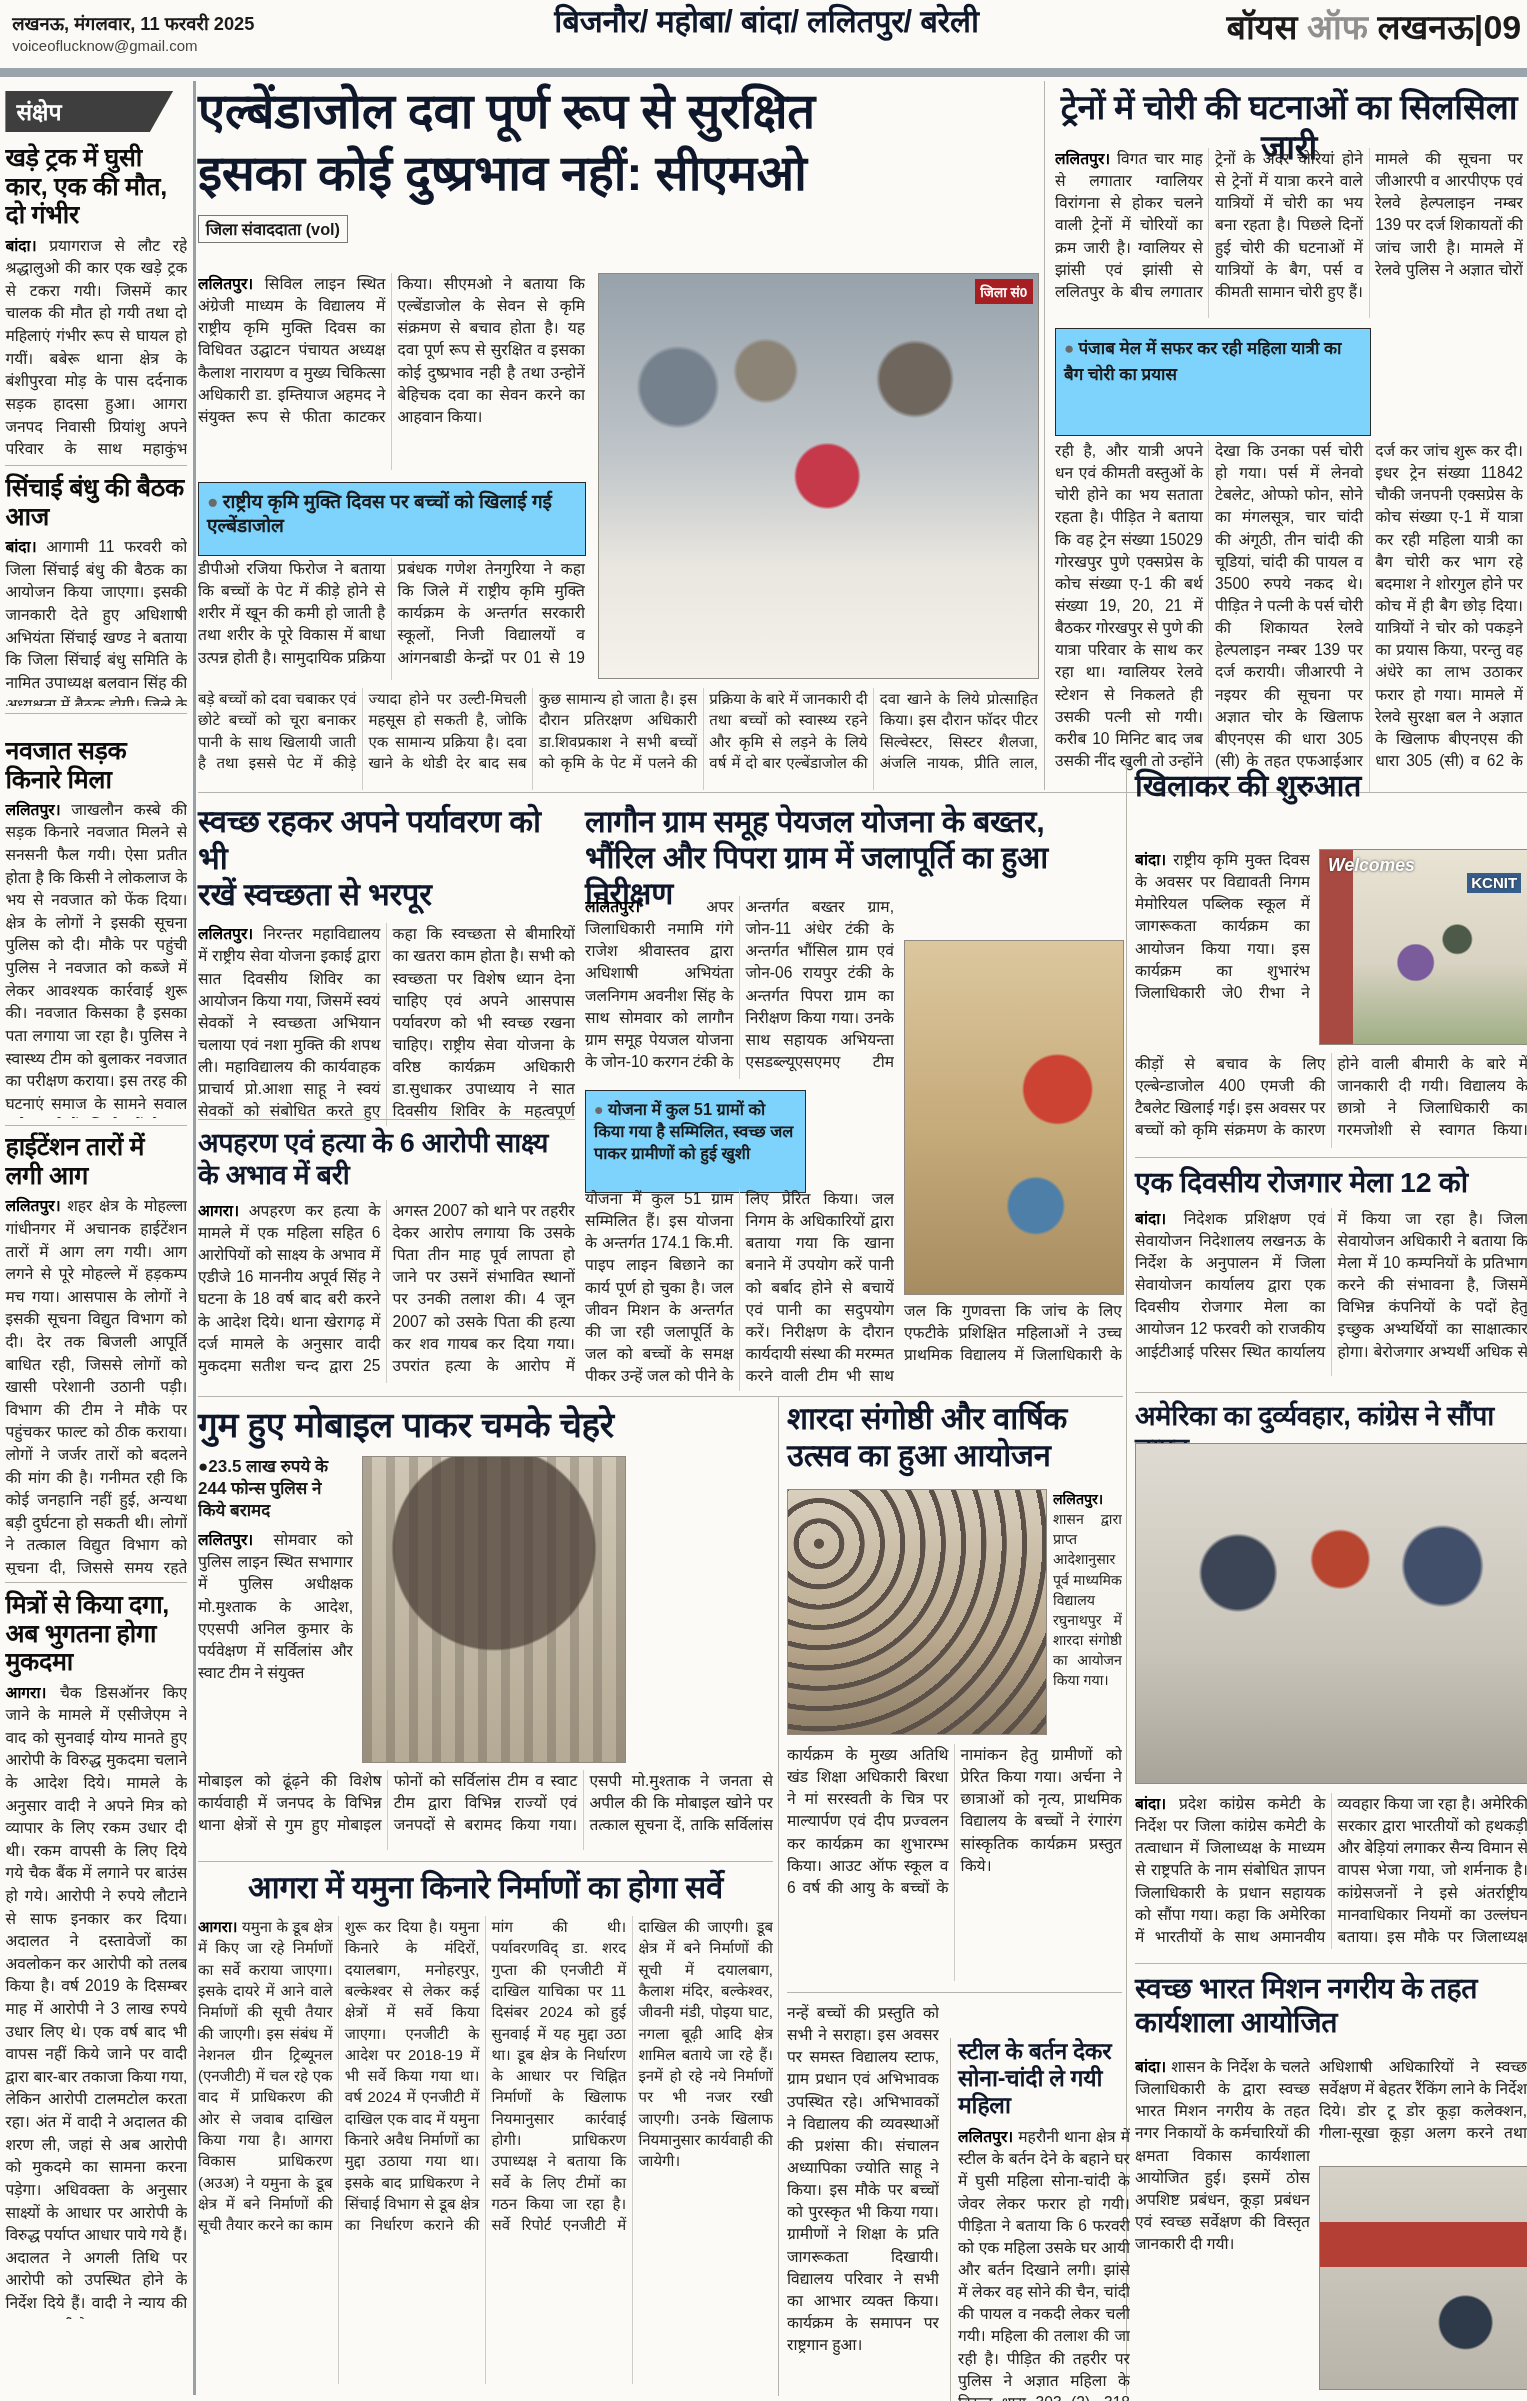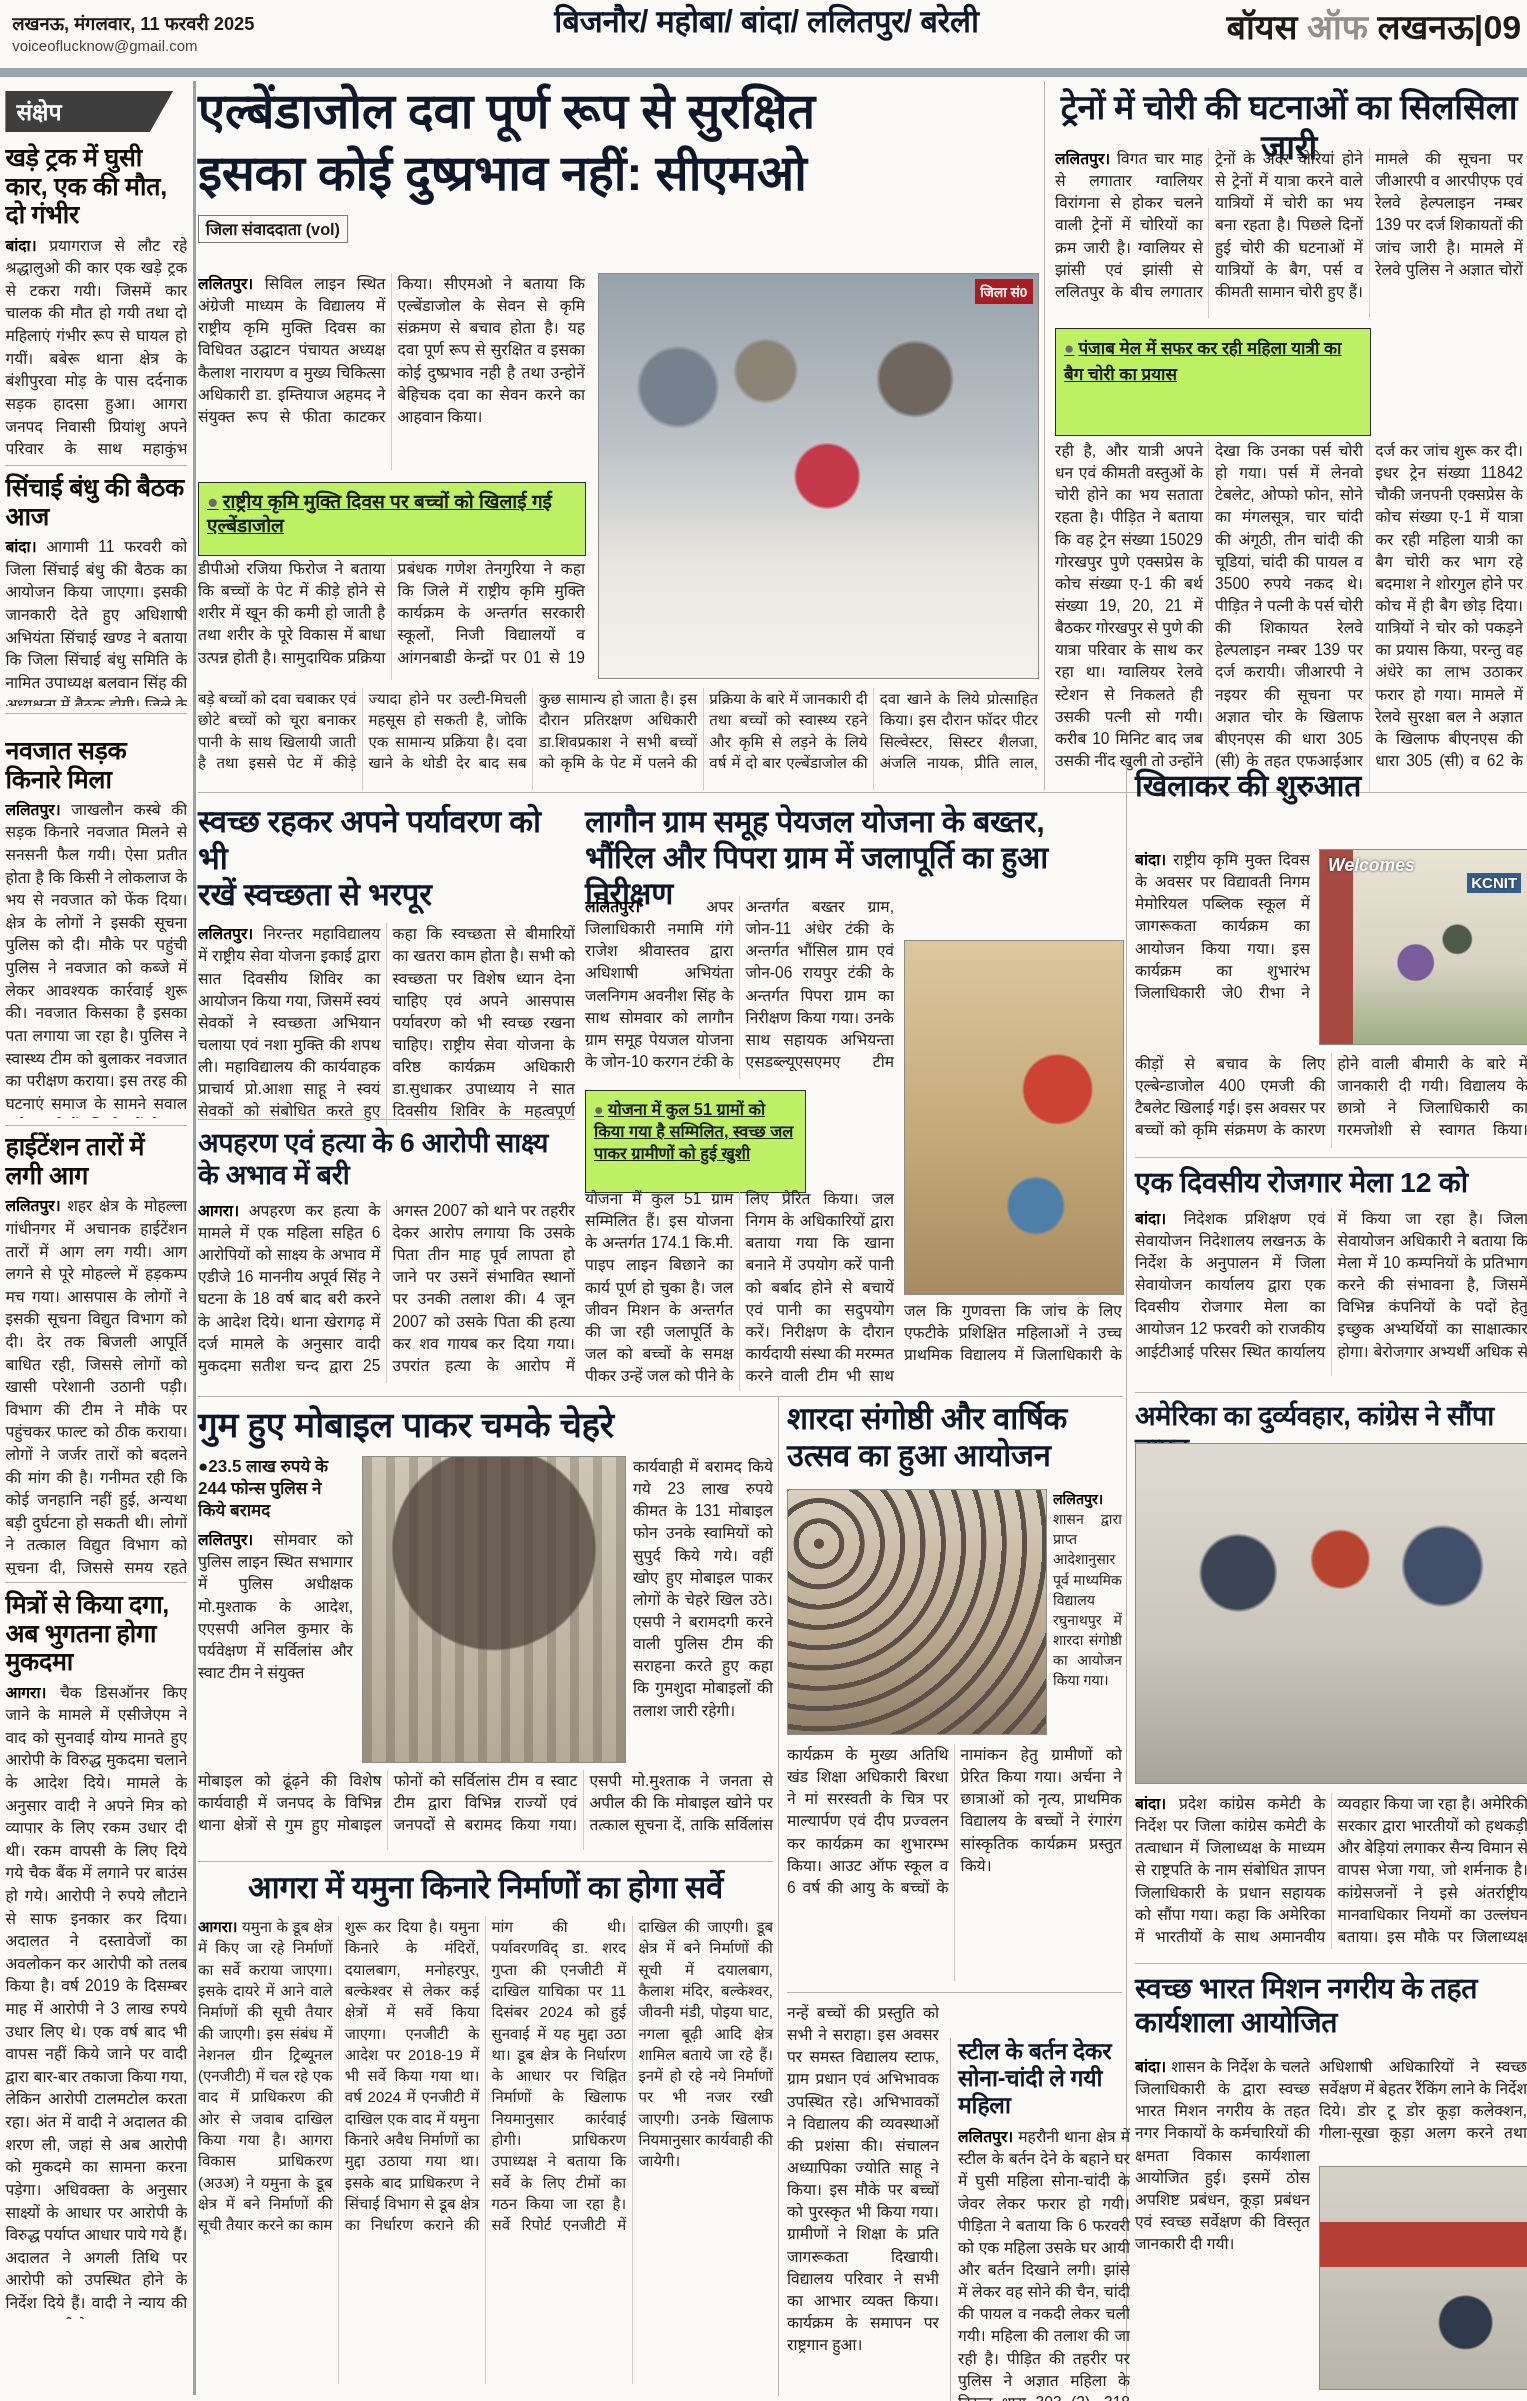--- a/index.html
+++ b/index.html
@@ -12,21 +12,21 @@
   .hl{font-weight:bold;color:#0f172a;letter-spacing:-0.3px;line-height:1.18;}
   .body-text{
     font-size:15.6px;line-height:1.42;text-align:justify;color:#222;
     overflow:hidden;column-gap:12.2px;column-rule:0.7px solid #cfcdc6;
   }
   .cols-2{column-count:2;} .cols-3{column-count:3;} .cols-4{column-count:4;} .cols-5{column-count:5;}
   .dateline{font-weight:bold;color:#000;}
   .rule-h{background:#9aa4ad;}
   .line-h{background:#b7b3ab;height:1.4px;}
   .line-v{background:#b7b3ab;width:1.4px;}
-  .box{border:1.4px solid #2a2a2a;background:#bef264;padding:6.8px 8.1px;overflow:hidden;text-decoration:underline;}
+  .box{border:1.4px solid #2a2a2a;background:#7dd3fc;padding:6.8px 8.1px;overflow:hidden;}
   .bullet{color:#6a6a6a;margin-right:4.1px;}
   .photo{position:absolute;overflow:hidden;border:0.7px solid #8e8a82;}
   .ph-event{background:
     radial-gradient(circle at 52% 50%, #c5394a 0 10%, rgba(0,0,0,0) 11%),
     radial-gradient(circle at 18% 28%, #76818e 0 8%, rgba(0,0,0,0) 9%),
     radial-gradient(circle at 38% 24%, #8d8478 0 7%, rgba(0,0,0,0) 8%),
     radial-gradient(circle at 72% 26%, #6f675e 0 8%, rgba(0,0,0,0) 9%),
     linear-gradient(180deg,#97a2ab 0%,#bfc5c9 45%,#e9e6df 72%,#f4f2ea 100%);}
   .ph-water{background:
     radial-gradient(circle at 70% 42%, #cd4333 0 13%, rgba(0,0,0,0) 14%),
@@ -228,21 +228,20 @@
 <div class="abs" style="left:198px;top:1404px;width:575px;height:448px;">
   <div class="hl" style="font-size:35px;">गुम हुए मोबाइल पाकर चमके चेहरे</div>
   <div class="abs" style="left:0;top:52px;width:155px;height:305px;overflow:hidden;">
     <div style="font-size:17px;font-weight:bold;line-height:1.3;">●23.5 लाख रुपये के 244 फोन्स पुलिस ने किये बरामद</div>
     <div class="body-text" style="margin-top:6.8px;height:244px;">
       <span class="dateline">ललितपुर।</span>
       <span>सोमवार को पुलिस लाइन स्थित सभागार में पुलिस अधीक्षक मो.मुश्ताक के आदेश, एएसपी अनिल कुमार के पर्यवेक्षण में सर्विलांस और स्वाट टीम ने संयुक्त</span>
     </div>
   </div>
   <div class="photo ph-mobiles" style="left:164px;top:52px;width:262px;height:305px;"></div>
-  <div class="body-text abs" style="left:435px;top:52px;width:140px;height:305px;column-count:1;">कार्यवाही में बरामद किये गये 23 लाख रुपये कीमत के 131 मोबाइल फोन उनके स्वामियों को सुपुर्द किये गये। वहीं खोए हुए मोबाइल पाकर लोगों के चेहरे खिल उठे। एसपी ने बरामदगी करने वाली पुलिस टीम की सराहना करते हुए कहा कि गुमशुदा मोबाइलों की तलाश जारी रहेगी।</div>
   <div class="body-text cols-3 abs" style="left:0;top:366px;width:575px;height:80px;">मोबाइल को ढूंढ़ने की विशेष कार्यवाही में जनपद के विभिन्न थाना क्षेत्रों से गुम हुए मोबाइल फोनों को सर्विलांस टीम व स्वाट टीम द्वारा विभिन्न राज्यों एवं जनपदों से बरामद किया गया। एसपी मो.मुश्ताक ने जनता से अपील की कि मोबाइल खोने पर तत्काल सूचना दें, ताकि सर्विलांस की मदद से बरामदगी हो सके। मोबाइल पाने वालों में अमित, अजय कुमार, राहुल, प्रशान्त कुमार, का.रोहित कुमार, का.मोहित आदि शामिल रहे।</div>
 </div>
 
 <div class="abs line-h" style="left:198px;top:1861px;width:575px;"></div>
 
 <div class="abs" style="left:198px;top:1870px;width:575px;height:525px;">
   <div class="hl" style="font-size:31px;text-align:center;">आगरा में यमुना किनारे निर्माणों का होगा सर्वे</div>
   <div class="body-text cols-4" style="height:468px;margin-top:9.5px;font-size:15px;">
     <span class="dateline">आगरा।</span>
     <span>यमुना के डूब क्षेत्र में किए जा रहे निर्माणों का सर्वे कराया जाएगा। इसके दायरे में आने वाले निर्माणों की सूची तैयार की जाएगी। इस संबंध में नेशनल ग्रीन ट्रिब्यूनल (एनजीटी) में चल रहे एक वाद में प्राधिकरण की ओर से जवाब दाखिल किया गया है। आगरा विकास प्राधिकरण (अउअ) ने यमुना के डूब क्षेत्र में बने निर्माणों की सूची तैयार करने का काम शुरू कर दिया है। यमुना किनारे के मंदिरों, दयालबाग, मनोहरपुर, बल्केश्वर से लेकर कई क्षेत्रों में सर्वे किया जाएगा। एनजीटी के आदेश पर 2018-19 में भी सर्वे किया गया था। वर्ष 2024 में एनजीटी में दाखिल एक वाद में यमुना किनारे अवैध निर्माणों का मुद्दा उठाया गया था। इसके बाद प्राधिकरण ने सिंचाई विभाग से डूब क्षेत्र का निर्धारण कराने की मांग की थी। पर्यावरणविद् डा. शरद गुप्ता की एनजीटी में दाखिल याचिका पर 11 दिसंबर 2024 को हुई सुनवाई में यह मुद्दा उठा था। डूब क्षेत्र के निर्धारण के आधार पर चिह्नित निर्माणों के खिलाफ नियमानुसार कार्रवाई होगी। प्राधिकरण उपाध्यक्ष ने बताया कि सर्वे के लिए टीमों का गठन किया जा रहा है। सर्वे रिपोर्ट एनजीटी में दाखिल की जाएगी। डूब क्षेत्र में बने निर्माणों की सूची में दयालबाग, कैलाश मंदिर, बल्केश्वर, जीवनी मंडी, पोइया घाट, नगला बूढ़ी आदि क्षेत्र शामिल बताये जा रहे हैं। इनमें हो रहे नये निर्माणों पर भी नजर रखी जाएगी। उनके खिलाफ नियमानुसार कार्यवाही की जायेगी।</span>

